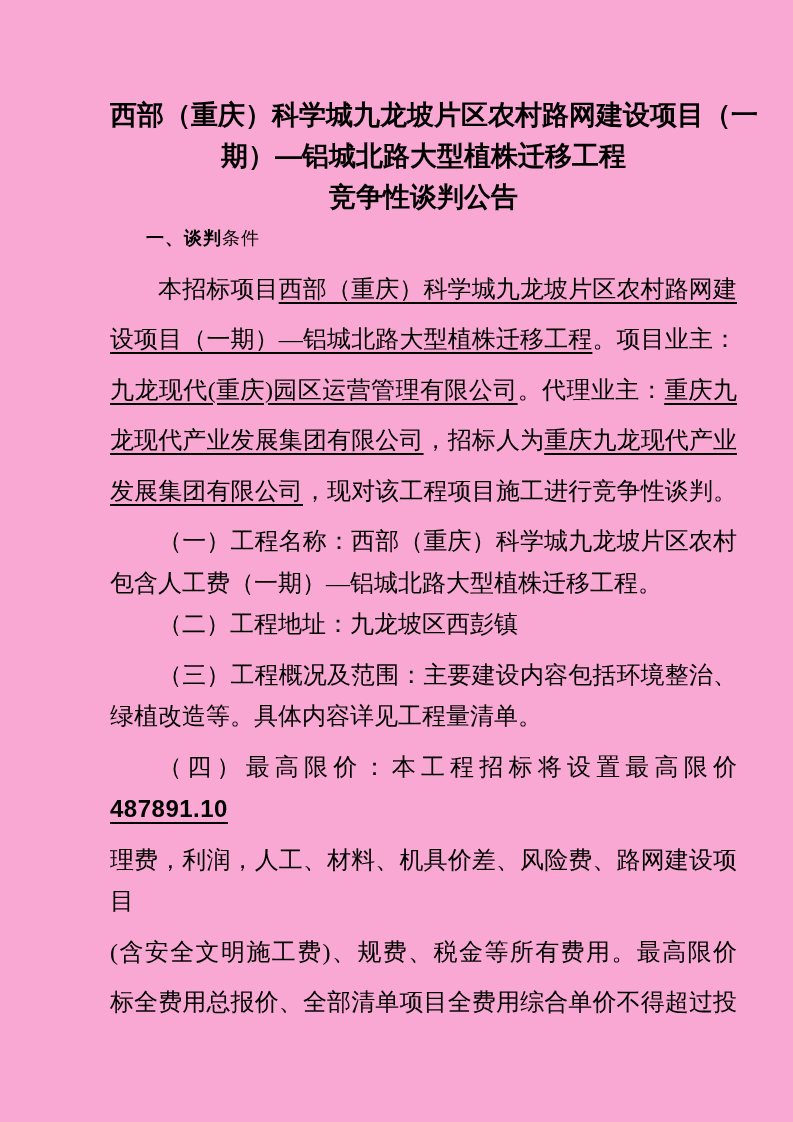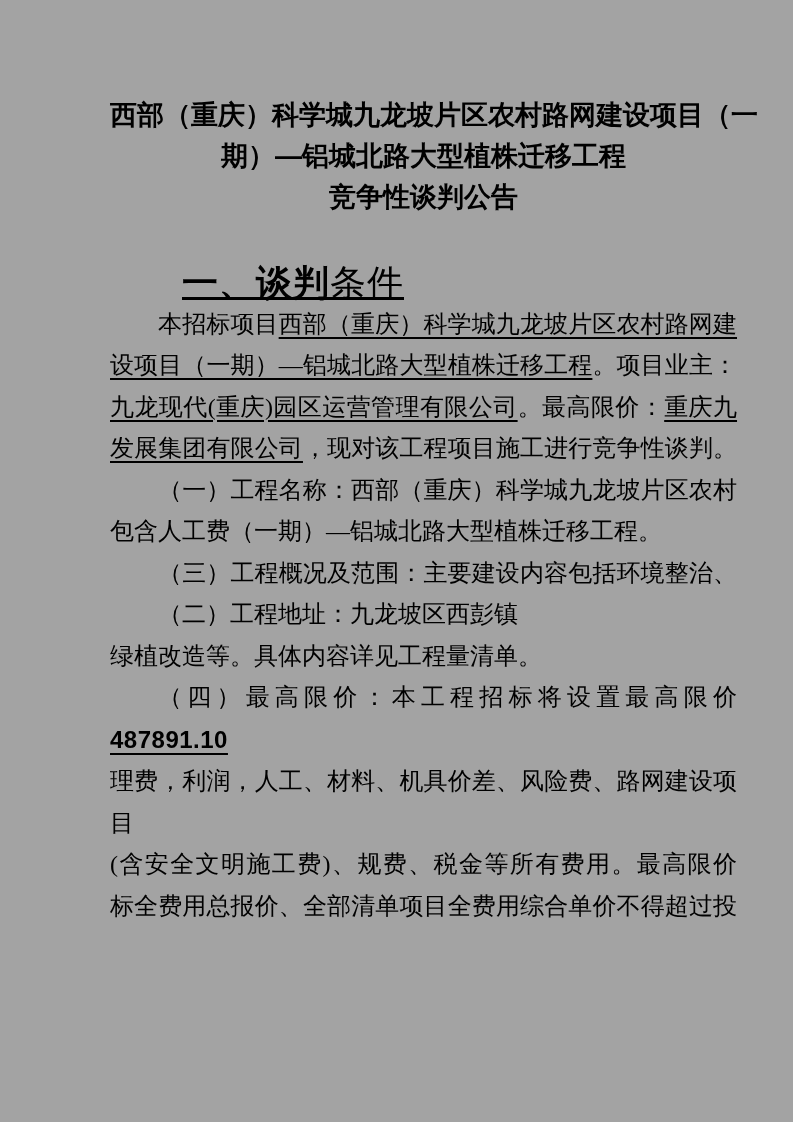--- a/index.html
+++ b/index.html
@@ -4,59 +4,58 @@
 <style>
   html, body {
     margin: 0;
     padding: 0;
     background: #ffffff;
   }
   .page {
     position: relative;
     width: 793px;
     height: 1122px;
-    background: #a3a3a3;
+    background: #f9a8d4;
     color: #000000;
     overflow: hidden;
     font-family: "Liberation Serif", "DejaVu Serif", serif;
   }
   .content {
     padding: 95px 56px 0 110px; 
   }
   .title-line {
     font-family: "Liberation Sans", "DejaVu Sans", sans-serif;
     font-weight: 700;
     font-size: 27px;
     line-height: 41px;
     text-align: center;
     white-space: nowrap;
   }
   .subtitle {
-    margin-bottom: 44px;
   }
   .doc-body .line {
     font-size: 24px;
     line-height: 41.5px;
     min-height: 41.5px;
   }
   .doc-body .line.fill {
     text-align: justify;
     text-align-last: justify;
     text-justify: inter-character;
+    margin-top: 9px;
   }
   .doc-body .line.indent {
     text-indent: 2em;
   }
   .doc-body .line.heading {
     font-family: "Liberation Sans", "DejaVu Sans", sans-serif;
-    font-size: 36px;
+    font-size: 18px;
     line-height: 41.5px;
     font-weight: 400;
     letter-spacing: 1px;
-    text-decoration: underline;
   }
   .seg { text-decoration: none; }
   .seg.u {
     text-decoration: underline;
     text-decoration-thickness: 2px;
     text-underline-offset: 5px;
   }
   .seg.b  { font-weight: 700; }
   .seg.hb { font-weight: 700; }
   .seg.num {
@@ -73,26 +72,27 @@
     <div class="title-line">西部（重庆）科学城九龙坡片区农村路网建设项目（一</div>
 
     <div class="title-line">期）—铝城北路大型植株迁移工程</div>
 
     <div class="title-line subtitle">竞争性谈判公告</div>
 
     <div class="doc-body" id="doc-body">
         <div class="line heading indent"><span class="seg hb">一、谈判</span><span class="seg">条件</span></div>
         <div class="line body indent fill"><span class="seg">本招标项目</span><span class="seg u">西部（重庆）科学城九龙坡片区农村路网建</span></div>
         <div class="line body fill"><span class="seg u">设项目（一期）—铝城北路大型植株迁移工程</span><span class="seg">。项目业主：</span></div>
-        <div class="line body fill"><span class="seg u">九龙现代(重庆)园区运营管理有限公司</span><span class="seg">。最高限价：</span><span class="seg u">重庆九</span></div>
+        <div class="line body fill"><span class="seg u">九龙现代(重庆)园区运营管理有限公司</span><span class="seg">。代理业主：</span><span class="seg u">重庆九</span></div>
+        <div class="line body fill"><span class="seg u">龙现代产业发展集团有限公司</span><span class="seg">，招标人为</span><span class="seg u">重庆九龙现代产业</span></div>
         <div class="line body fill"><span class="seg u">发展集团有限公司</span><span class="seg">，现对该工程项目施工进行竞争性谈判。</span></div>
         <div class="line body indent fill"><span class="seg">（一）工程名称：西部（重庆）科学城九龙坡片区农村</span></div>
         <div class="line body"><span class="seg">包含人工费（一期）—铝城北路大型植株迁移工程。</span></div>
+        <div class="line body indent"><span class="seg">（二）工程地址：九龙坡区西彭镇</span></div>
         <div class="line body indent fill"><span class="seg">（三）工程概况及范围：主要建设内容包括环境整治、</span></div>
-        <div class="line body indent"><span class="seg">（二）工程地址：九龙坡区西彭镇</span></div>
         <div class="line body"><span class="seg">绿植改造等。具体内容详见工程量清单。</span></div>
         <div class="line body indent fill"><span class="seg">（四）最高限价：本工程招标将设置最高限价 </span><span class="seg u b num">487891.10</span></div>
         <div class="line body fill"><span class="seg">理费，利润，人工、材料、机具价差、风险费、路网建设项目</span></div>
         <div class="line body fill"><span class="seg">(含安全文明施工费)、规费、税金等所有费用。最高限价</span></div>
         <div class="line body fill"><span class="seg">标全费用总报价、全部清单项目全费用综合单价不得超过投</span></div>
       </div>
 
   </div>
 </div>
 

